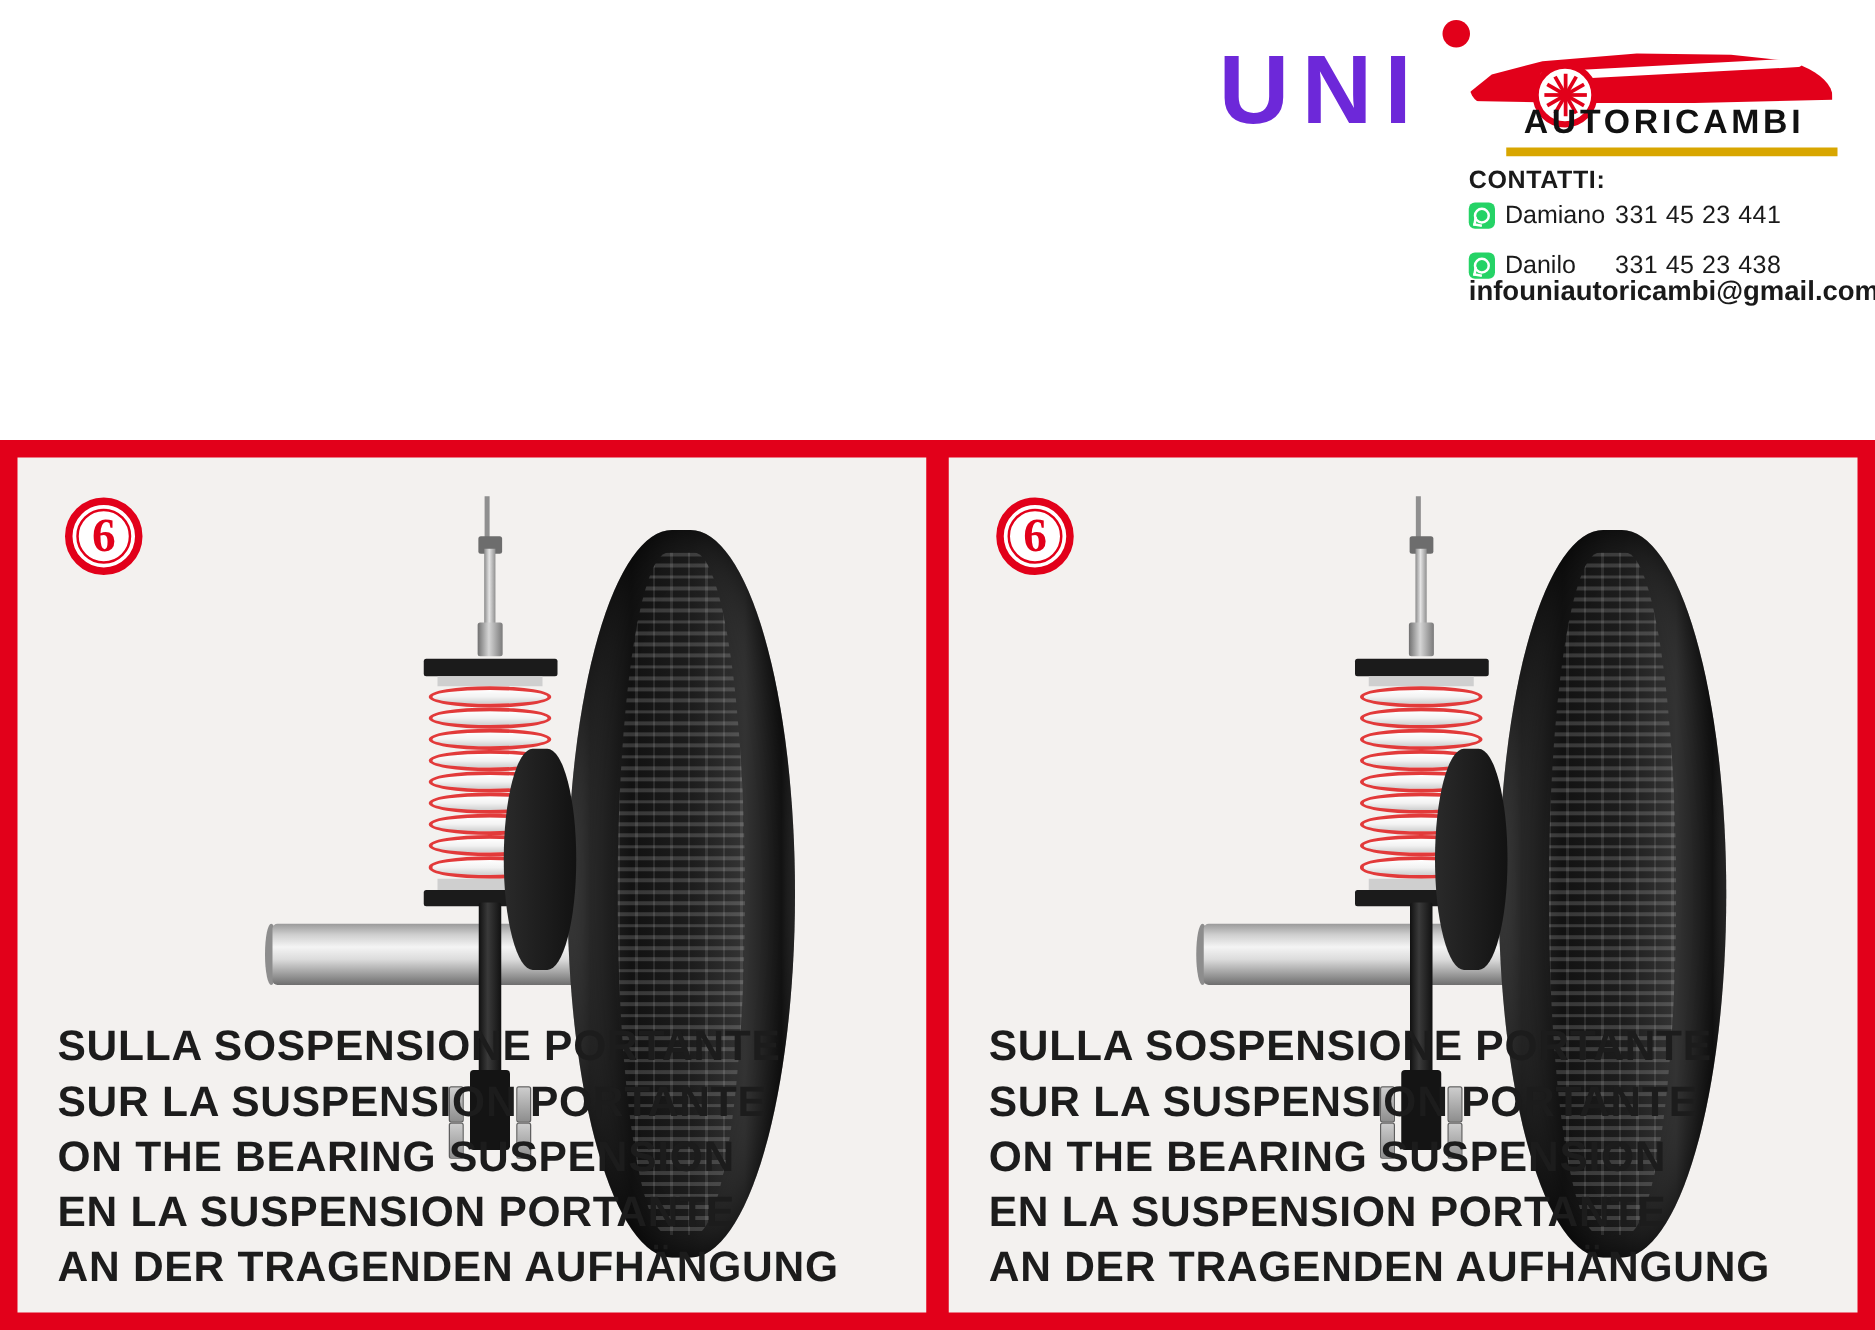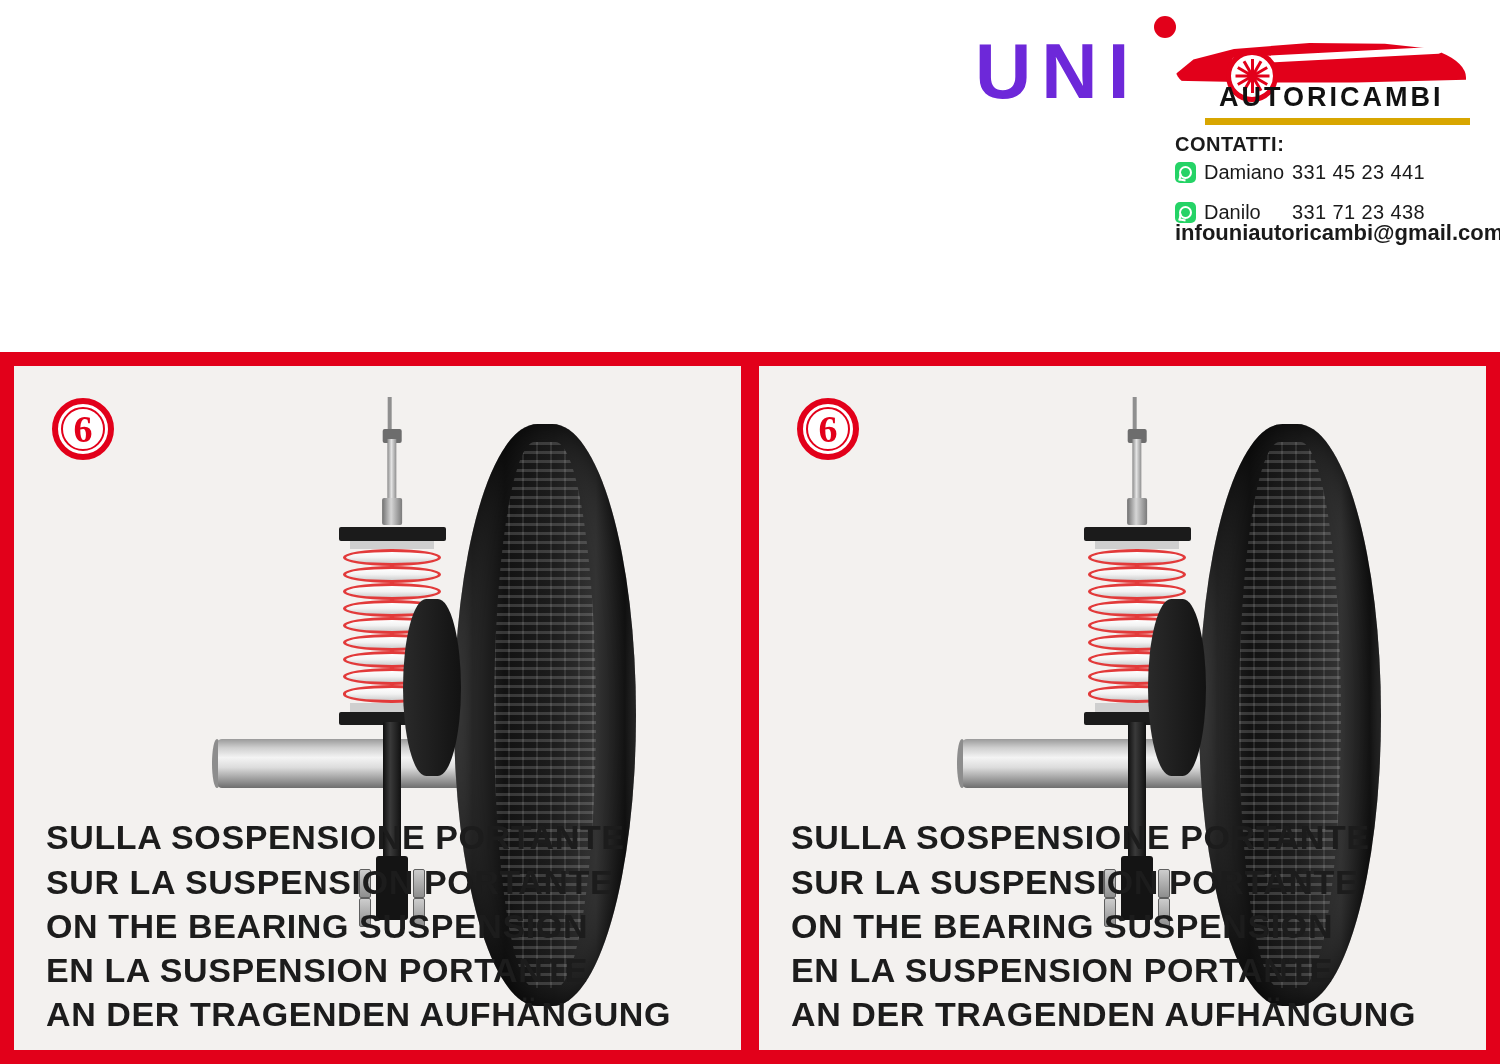--- a/index.html
+++ b/index.html
@@ -495,21 +495,21 @@
 
     <div class="contact-line l1">
       <span class="wa"></span>
       <span class="c-name">Damiano</span>
       <span class="c-num">331 45 23 441</span>
     </div>
 
     <div class="contact-line l2">
       <span class="wa"></span>
       <span class="c-name">Danilo</span>
-      <span class="c-num">331 71 23 438</span>
+      <span class="c-num">331 45 23 438</span>
     </div>
 
     <div class="email">infouniautoricambi@gmail.com</div>
   </div>
 </div>
 
 <div class="panels">
 
   <div class="panel">
     <div class="badge">6</div>

